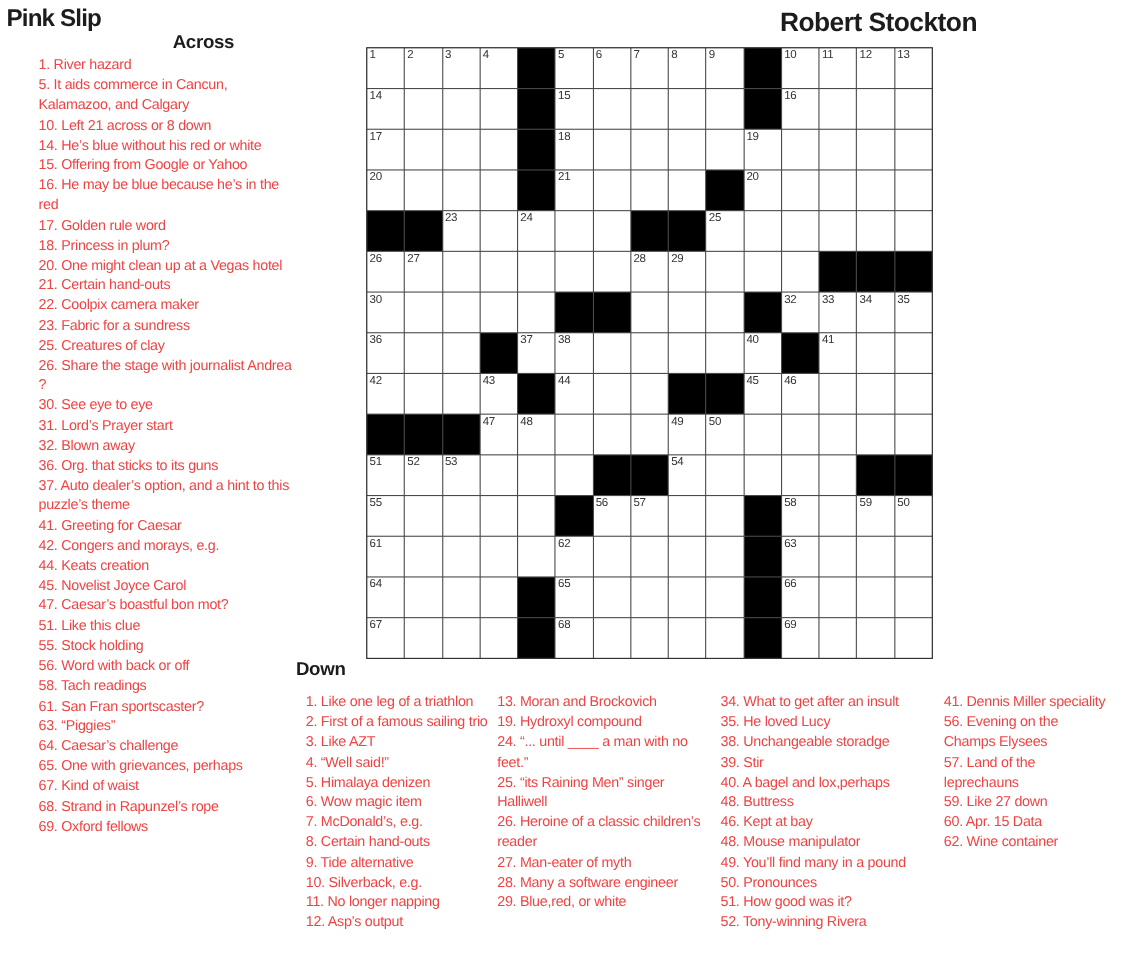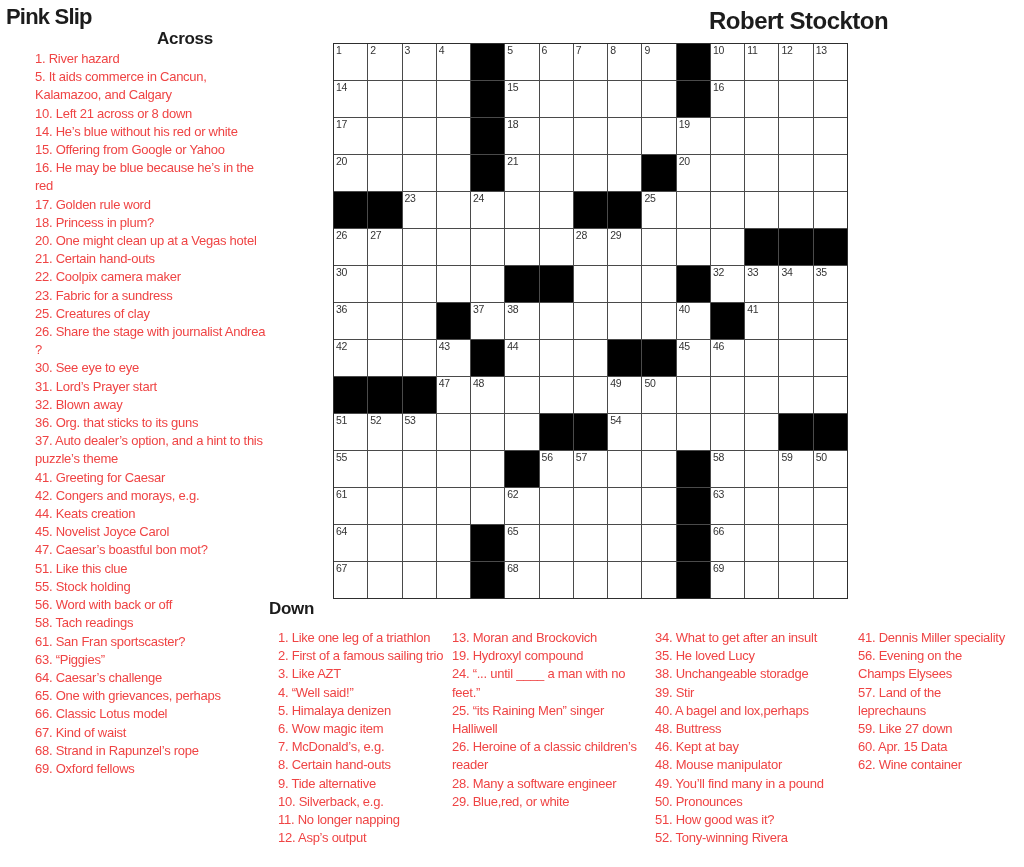--- a/index.html
+++ b/index.html
@@ -65,21 +65,20 @@
     <div class="clue">45. Novelist Joyce Carol</div>
     <div class="clue">47. Caesar’s boastful bon mot?</div>
     <div class="clue">51. Like this clue</div>
     <div class="clue">55. Stock holding</div>
     <div class="clue">56. Word with back or off</div>
     <div class="clue">58. Tach readings</div>
     <div class="clue">61. San Fran sportscaster?</div>
     <div class="clue">63. “Piggies”</div>
     <div class="clue">64. Caesar’s challenge</div>
     <div class="clue">65. One with grievances, perhaps</div>
-    <div class="clue">66. Classic Lotus model</div>
     <div class="clue">67. Kind of waist</div>
     <div class="clue">68. Strand in Rapunzel’s rope</div>
     <div class="clue">69. Oxford fellows</div>
   </div>
 
 <div id="crossword-grid" class="abs">
     <div class="cell">
       <span class="num">1</span>
     </div>
     <div class="cell">
@@ -454,20 +453,21 @@
     <div class="clue">10. Silverback, e.g.</div>
     <div class="clue">11. No longer napping</div>
     <div class="clue">12. Asp’s output</div>
   </div>
 <div id="down-col-2" class="abs cluelist">
     <div class="clue">13. Moran and Brockovich</div>
     <div class="clue">19. Hydroxyl compound</div>
     <div class="clue">24. “... until ____ a man with no feet.”</div>
     <div class="clue">25. “its Raining Men” singer Halliwell</div>
     <div class="clue">26. Heroine of a classic children’s reader</div>
+    <div class="clue">27. Man-eater of myth</div>
     <div class="clue">28. Many a software engineer</div>
     <div class="clue">29. Blue,red, or white</div>
   </div>
 <div id="down-col-3" class="abs cluelist">
     <div class="clue">34. What to get after an insult</div>
     <div class="clue">35. He loved Lucy</div>
     <div class="clue">38. Unchangeable storadge</div>
     <div class="clue">39. Stir</div>
     <div class="clue">40. A bagel and lox,perhaps</div>
     <div class="clue">48. Buttress</div>

